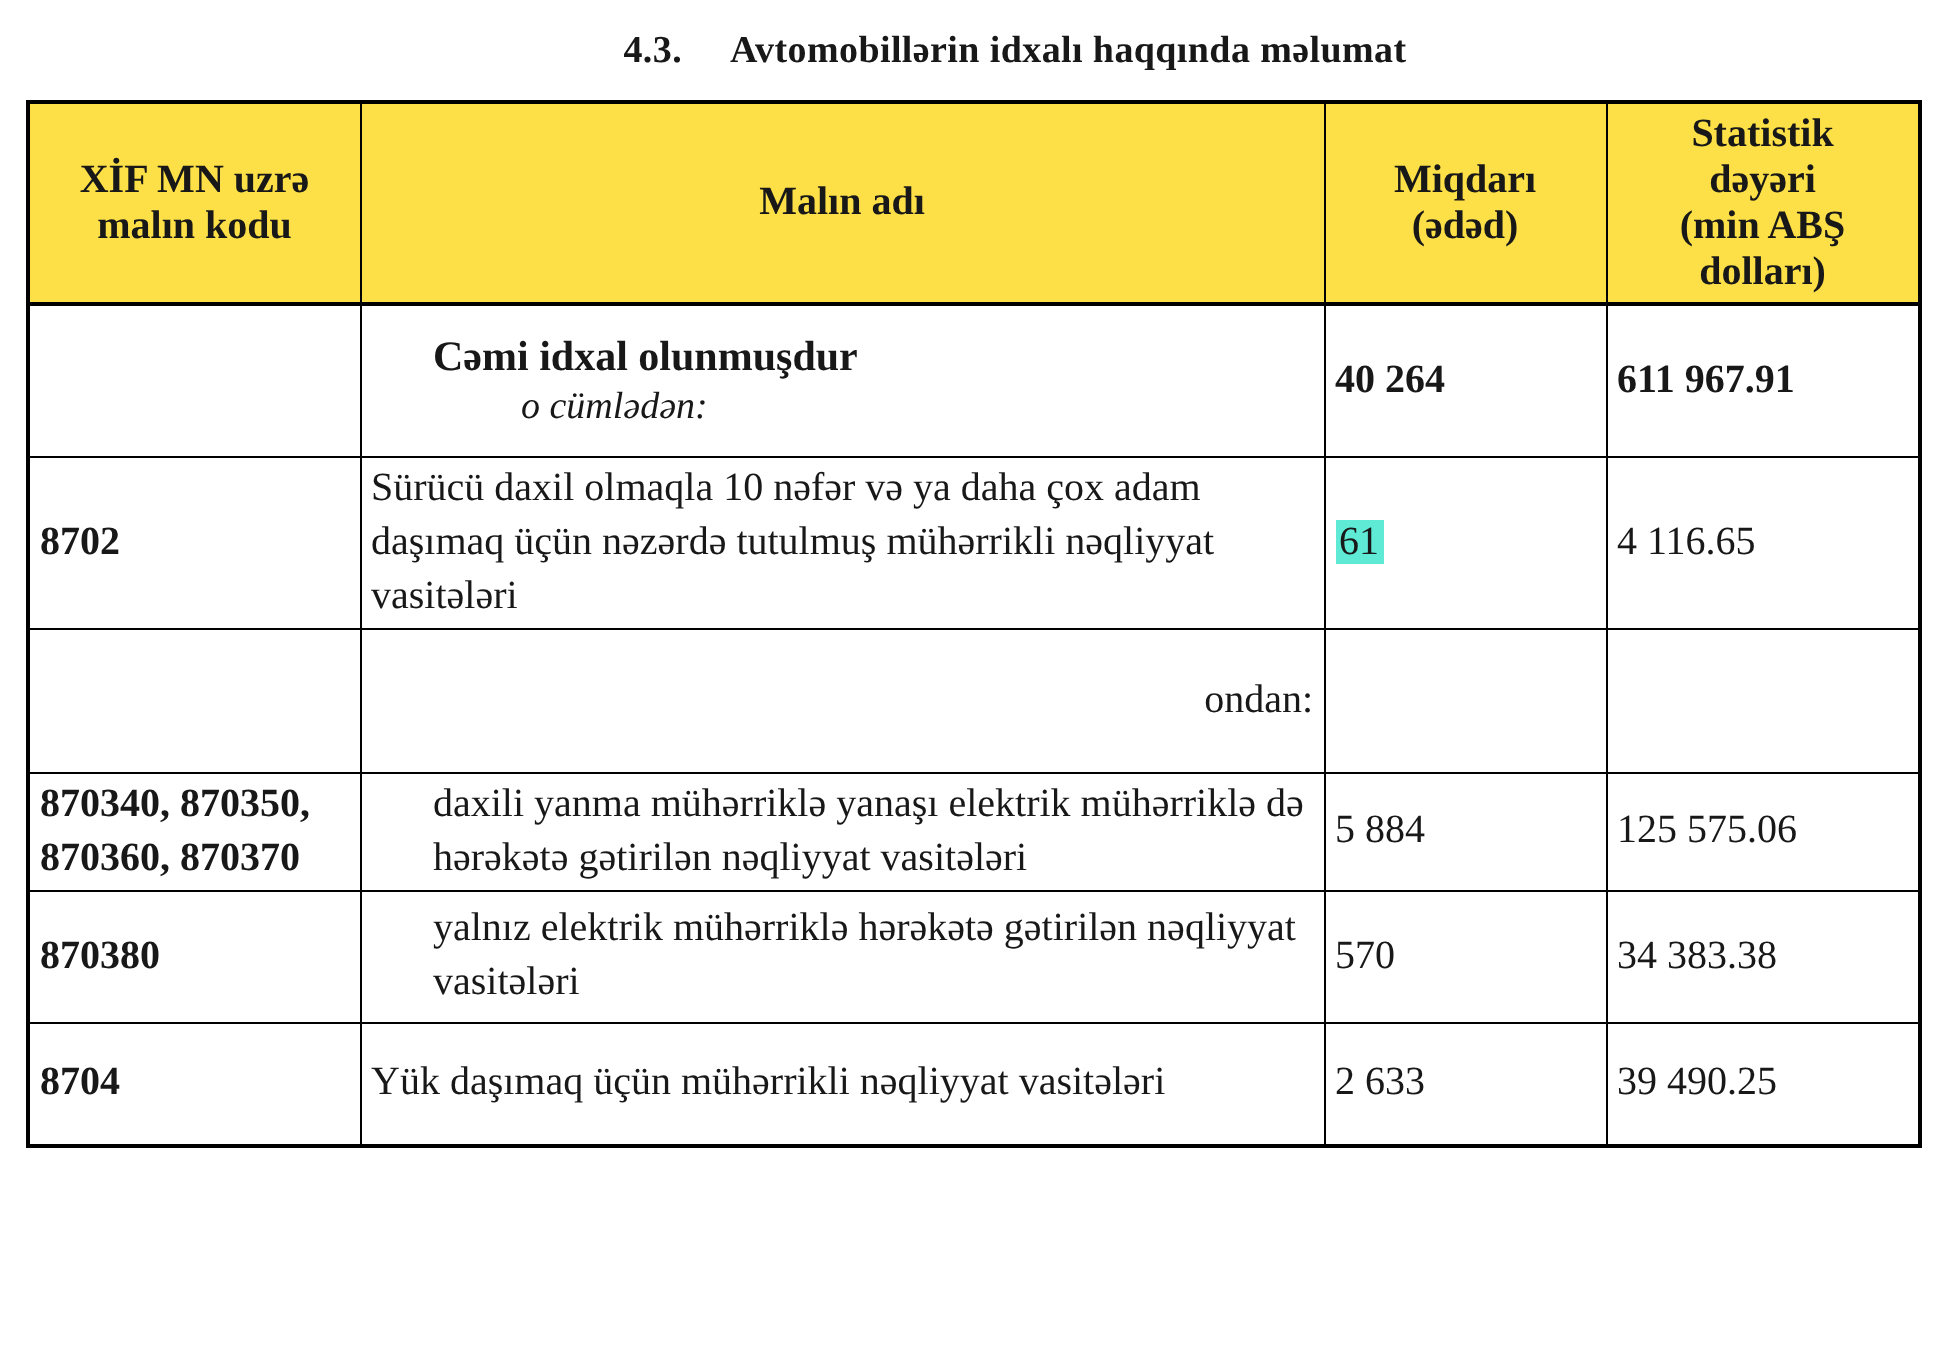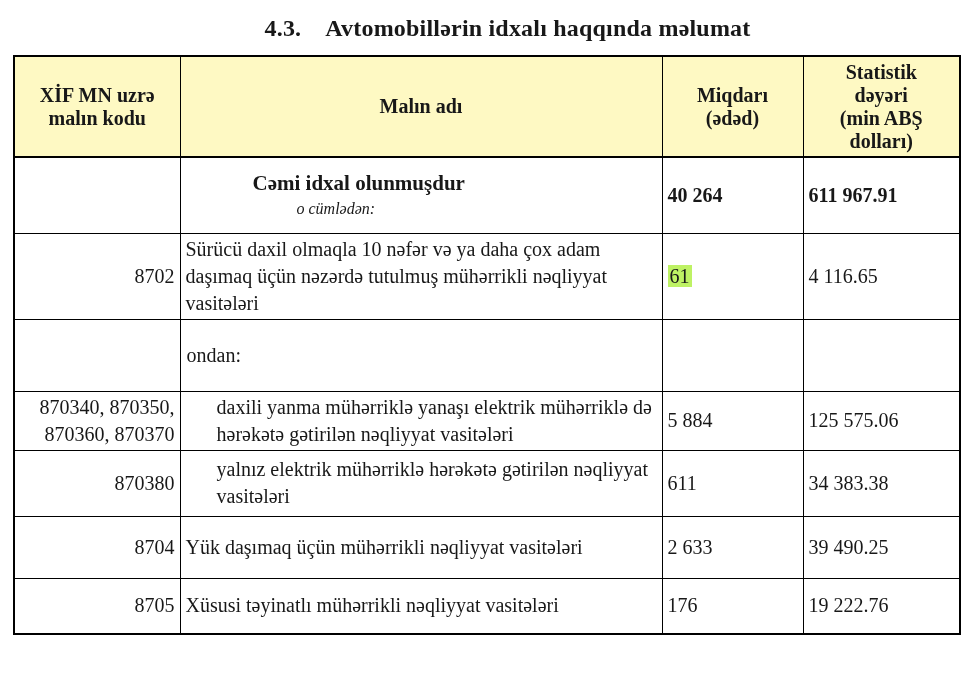--- a/index.html
+++ b/index.html
@@ -15,21 +15,21 @@
   .page {
     width: 973px;
     height: 683px;
     position: relative;
   }
   .doc-title {
     margin-top: 15px;
     margin-left: 42px;
     text-align: center;
     font-weight: bold;
-    font-size: 24px;
+    font-size: 19px;
     letter-spacing: 0.2px;
   }
   .doc-title .title-number {
     display: inline-block;
     margin-right: 24px;
   }
   table.import-table {
     border-collapse: collapse;
     table-layout: fixed;
     margin-left: 13px;
@@ -43,71 +43,72 @@
     font-size: 20px;
     line-height: 27px;
     padding: 2px 5px;
     overflow: hidden;
   }
   .import-table thead th {
     font-weight: bold;
     text-align: center;
     white-space: pre-line;
     line-height: 23px;
-    background: #fef9c3;
+    background: #fde047;
     border-bottom: 2px solid #000;
     height: 95px;
   }
   
   col.col-code  { width: 166px; }
   col.col-name  { width: 482px; }
   col.col-qty   { width: 141px; }
   col.col-value { width: 157px; }
 
   
   tbody tr:nth-child(1) { height: 76px; }
   tbody tr:nth-child(2) { height: 84px; }
   tbody tr:nth-child(3) { height: 72px; }
   tbody tr:nth-child(4) { height: 40px; }
   tbody tr:nth-child(5) { height: 66px; }
   tbody tr:nth-child(6) { height: 62px; margin-top: 31px; }
   tbody tr:nth-child(7) { height: 56px; }
   tbody tr:nth-child(8) { height: 52px; }
 
   .cell-code {
-    text-align: right;
+    text-align: left;
+    font-weight: bold;
   }
   .cell-name {
     text-align: left;
     padding-left: 6px;
     padding-right: 8px;
   }
   .cell-qty {
     text-align: left;
     padding-left: 48px;   
   }
   .cell-value {
     text-align: left;
   }
-  tr.row-total .cell-name { padding-left: 72px; }
+  tr.row-total .cell-name { padding-left: 36px; }
   tr.row-total .name-main {
     font-weight: bold;
     font-size: 21px;
   }
   tr.row-total .name-note {
     font-style: italic;
-    font-size: 16px;
+    font-size: 19px;
     margin-left: 44px;
     line-height: 24px;
   }
   tr.row-total .cell-qty,
   tr.row-total .cell-value { font-weight: bold; }
 
   tr.row-subheader .cell-name {
-    text-align: left;
+    text-align: right;
     padding-left: 6px;
   }
   tr.row-sub .cell-name { padding-left: 36px; }
 
   .hl {
     padding: 0 2px;
   }
 </style>
 </head>
 <body>
@@ -145,21 +146,21 @@
           <div class="name-main">Cəmi idxal olunmuşdur</div>
           <div class="name-note">o cümlədən:</div>
         </td>
         <td class="cell-qty">40 264</td>
         <td class="cell-value">611 967.91</td>
       </tr>
 
       <tr>
         <td class="cell-code">8702</td>
         <td class="cell-name">Sürücü daxil olmaqla 10 nəfər və ya daha çox adam daşımaq üçün nəzərdə tutulmuş mühərrikli nəqliyyat vasitələri</td>
-        <td class="cell-qty"><span class="hl" style="background: #bef264;">61</span></td>
+        <td class="cell-qty"><span class="hl" style="background: #5eead4;">61</span></td>
         <td class="cell-value">4 116.65</td>
       </tr>
 
 
       <tr class="row-subheader">
         <td class="cell-code"></td>
         <td class="cell-name">ondan:</td>
         <td class="cell-qty"></td>
         <td class="cell-value"></td>
       </tr>
@@ -167,33 +168,27 @@
       <tr class="row-sub">
         <td class="cell-code">870340, 870350, 870360, 870370</td>
         <td class="cell-name">daxili yanma mühərriklə yanaşı elektrik mühərriklə də hərəkətə gətirilən nəqliyyat vasitələri</td>
         <td class="cell-qty">5 884</td>
         <td class="cell-value">125 575.06</td>
       </tr>
 
       <tr class="row-sub">
         <td class="cell-code">870380</td>
         <td class="cell-name">yalnız elektrik mühərriklə hərəkətə gətirilən nəqliyyat vasitələri</td>
-        <td class="cell-qty">611</td>
+        <td class="cell-qty">570</td>
         <td class="cell-value">34 383.38</td>
       </tr>
 
       <tr>
         <td class="cell-code">8704</td>
         <td class="cell-name">Yük daşımaq üçün mühərrikli nəqliyyat vasitələri</td>
         <td class="cell-qty">2 633</td>
         <td class="cell-value">39 490.25</td>
       </tr>
 
-      <tr>
-        <td class="cell-code">8705</td>
-        <td class="cell-name">Xüsusi təyinatlı mühərrikli nəqliyyat vasitələri</td>
-        <td class="cell-qty">176</td>
-        <td class="cell-value">19 222.76</td>
-      </tr>
     </tbody>
   </table>
 
 </div>
 
 </body></html>

